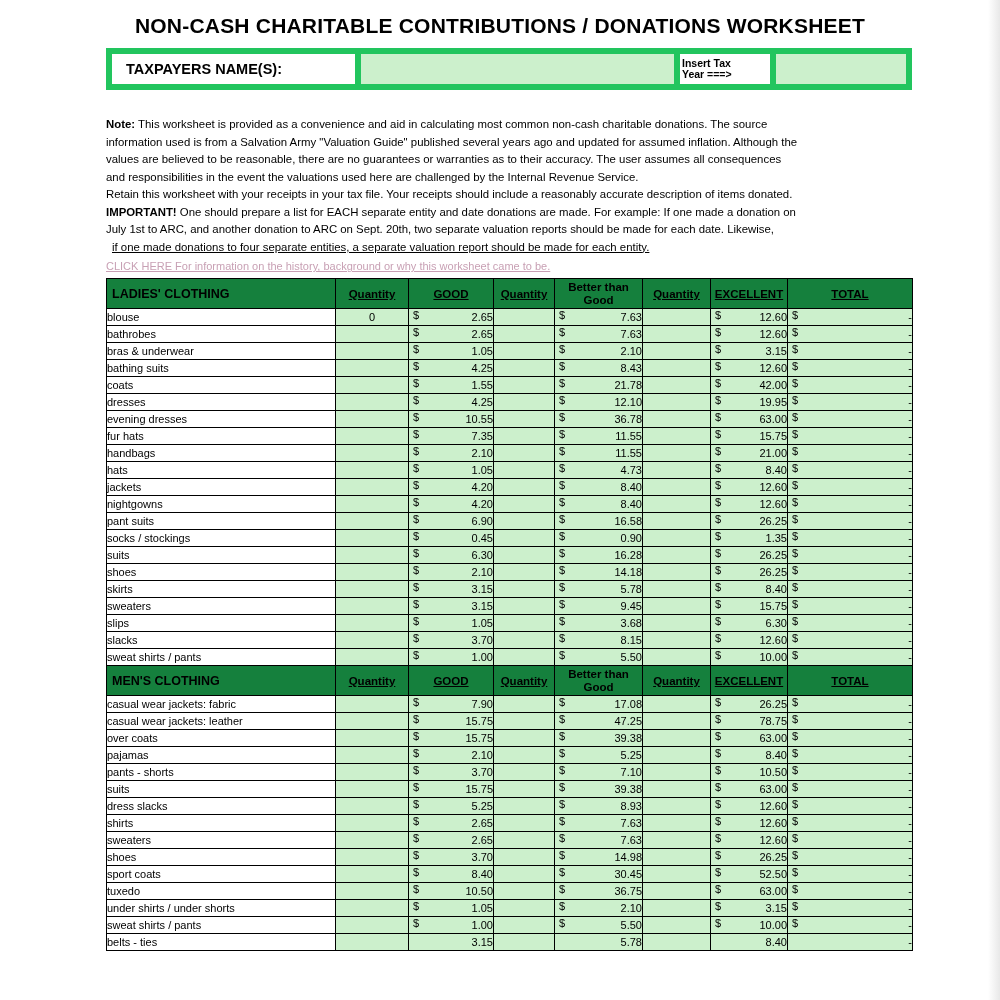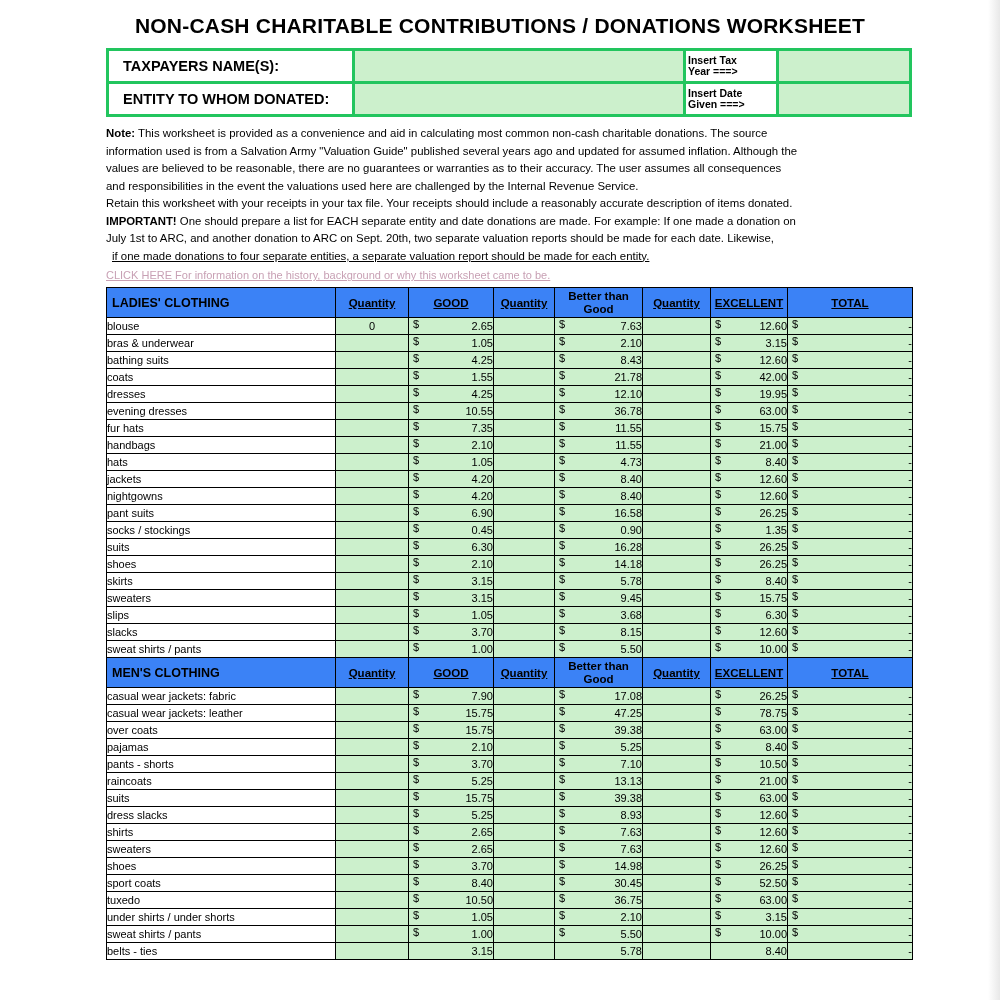--- a/index.html
+++ b/index.html
@@ -30,21 +30,21 @@
     margin: 6px 0 10px 0;
   }
   
   table.hdr {
     border-collapse: collapse;
     margin-left: 106px;
     width: 806px;
     table-layout: fixed;
   }
   table.hdr td {
-    border: 3px solid #22c55e;
+    border: 6px solid #22c55e;
     height: 28px;
     vertical-align: middle;
   }
   td.hdr-label {
     font-size: 14.5px;
     font-weight: bold;
     padding-left: 14px;
     width: 228px;
   }
   td.fill {
@@ -56,21 +56,21 @@
     line-height: 1.15;
     width: 86px;
     padding: 1px 2px;
   }
   td.hdr-ins-fill {
     background: #ccf0cc;
     width: 128px;
   }
   
   .note {
-    margin: 8px 106px 0 106px;
+    margin: 26px 106px 0 106px;
     width: 806px;
     font-size: 11.4px;
     line-height: 1.45;
   }
   .note p { margin: 0 0 1px 0; }
   .note b { font-weight: bold; }
   .note .indent { padding-left: 6px; text-decoration: underline; }
   .clicklink {
     color: #c8a0b4;
     font-size: 11px;
@@ -97,21 +97,21 @@
 
   table.val td, table.val th {
     border: 1px solid #000;
     padding: 0;
     height: 16px;
     font-size: 11px;
     font-weight: normal;
     vertical-align: middle;
   }
   tr.secthead td {
-    background: #3b82f6;
+    background: #15803d;
     height: 29px;
     text-align: center;
     font-weight: bold;
     font-size: 11.5px;
   }
   tr.secthead td.cat {
     text-align: left;
     padding-left: 5px;
     font-size: 12.5px;
   }
@@ -164,29 +164,20 @@
   <div class="doc-title">NON-CASH CHARITABLE CONTRIBUTIONS / DONATIONS WORKSHEET</div>
 
   <table class="hdr">
     <tbody>
         <tr>
       <td class="hdr-label">TAXPAYERS NAME(S):</td>
       <td class="fill"></td>
       <td class="hdr-ins">
         <span class="two-line">Insert Tax</span>
             <span class="two-line">Year ===&gt;</span>
-      </td>
-      <td class="hdr-ins-fill"></td>
-    </tr>
-    <tr>
-      <td class="hdr-label">ENTITY TO WHOM DONATED:</td>
-      <td class="fill"></td>
-      <td class="hdr-ins">
-        <span class="two-line">Insert Date</span>
-            <span class="two-line">Given ===&gt;</span>
       </td>
       <td class="hdr-ins-fill"></td>
     </tr>
   </tbody>
     </table>
 
   <div class="note">
     <p><b>Note:</b> <span>This worksheet is provided as a convenience and aid in calculating most common non-cash charitable donations.  The source</span></p>
     <p><span>information used is from a Salvation Army "Valuation Guide" published several years ago and updated for assumed inflation. Although the</span></p>
     <p><span>values are believed to be reasonable, there are no guarantees or warranties as to their accuracy. The user assumes all consequences</span></p>
@@ -228,20 +219,30 @@
           <td class="item">blouse</td>
           <td class="qtycell">0</td>
           <td class="money"><span class="dol">$</span>2.65</td>
           <td class="qtycell"></td>
           <td class="money"><span class="dol">$</span>7.63</td>
           <td class="qtycell"></td>
           <td class="money"><span class="dol">$</span>12.60</td>
           <td class="total"><span class="dol">$</span>-</td>
         </tr>
         <tr>
+          <td class="item">bathrobes</td>
+          <td class="qtycell"></td>
+          <td class="money"><span class="dol">$</span>2.65</td>
+          <td class="qtycell"></td>
+          <td class="money"><span class="dol">$</span>7.63</td>
+          <td class="qtycell"></td>
+          <td class="money"><span class="dol">$</span>12.60</td>
+          <td class="total"><span class="dol">$</span>-</td>
+        </tr>
+        <tr>
           <td class="item">bras &amp; underwear</td>
           <td class="qtycell"></td>
           <td class="money"><span class="dol">$</span>1.05</td>
           <td class="qtycell"></td>
           <td class="money"><span class="dol">$</span>2.10</td>
           <td class="qtycell"></td>
           <td class="money"><span class="dol">$</span>3.15</td>
           <td class="total"><span class="dol">$</span>-</td>
         </tr>
         <tr>
@@ -481,30 +482,20 @@
           <td class="item">pants - shorts</td>
           <td class="qtycell"></td>
           <td class="money"><span class="dol">$</span>3.70</td>
           <td class="qtycell"></td>
           <td class="money"><span class="dol">$</span>7.10</td>
           <td class="qtycell"></td>
           <td class="money"><span class="dol">$</span>10.50</td>
           <td class="total"><span class="dol">$</span>-</td>
         </tr>
         <tr>
-          <td class="item">raincoats</td>
-          <td class="qtycell"></td>
-          <td class="money"><span class="dol">$</span>5.25</td>
-          <td class="qtycell"></td>
-          <td class="money"><span class="dol">$</span>13.13</td>
-          <td class="qtycell"></td>
-          <td class="money"><span class="dol">$</span>21.00</td>
-          <td class="total"><span class="dol">$</span>-</td>
-        </tr>
-        <tr>
           <td class="item">suits</td>
           <td class="qtycell"></td>
           <td class="money"><span class="dol">$</span>15.75</td>
           <td class="qtycell"></td>
           <td class="money"><span class="dol">$</span>39.38</td>
           <td class="qtycell"></td>
           <td class="money"><span class="dol">$</span>63.00</td>
           <td class="total"><span class="dol">$</span>-</td>
         </tr>
         <tr>

